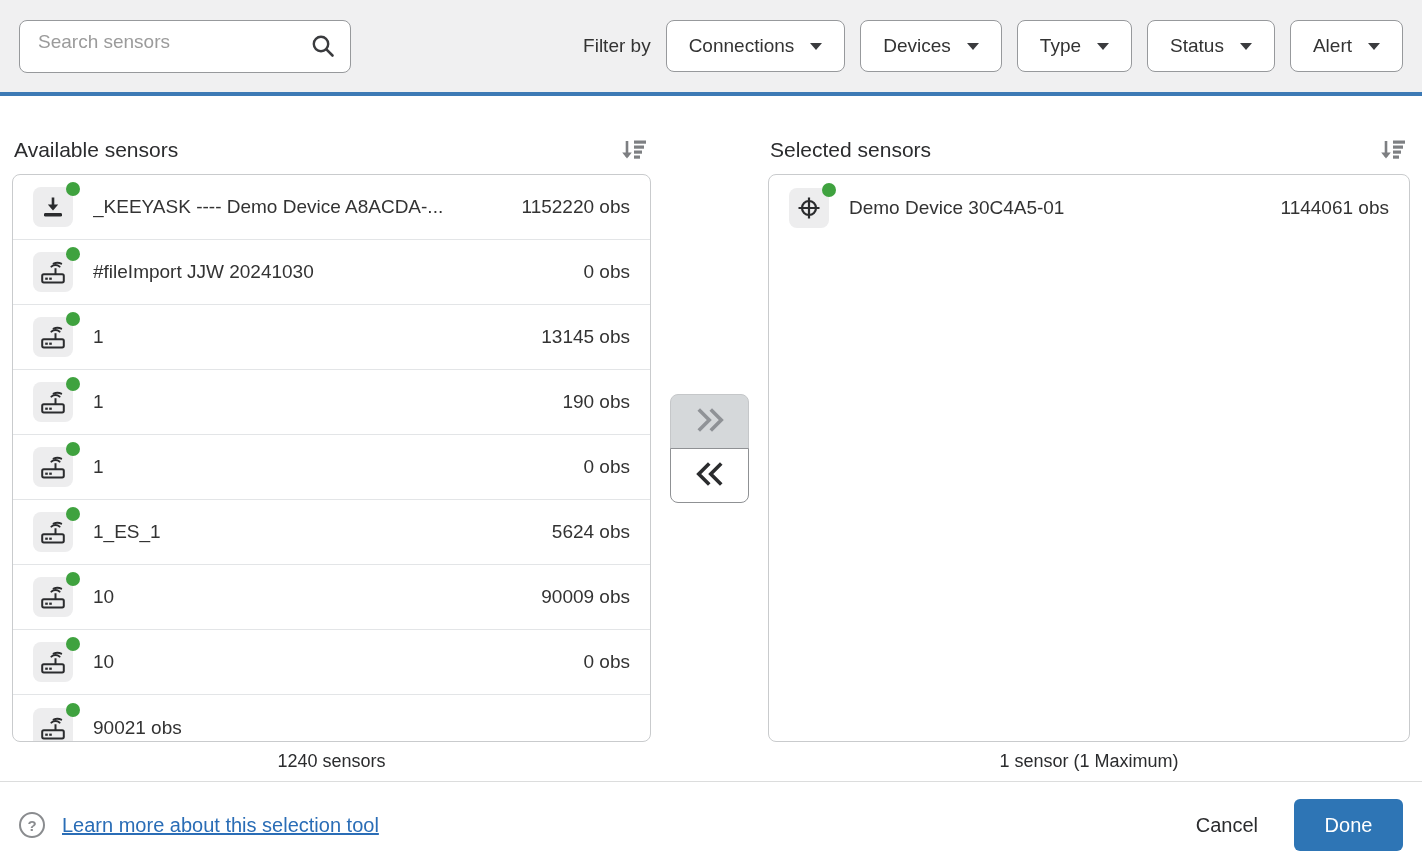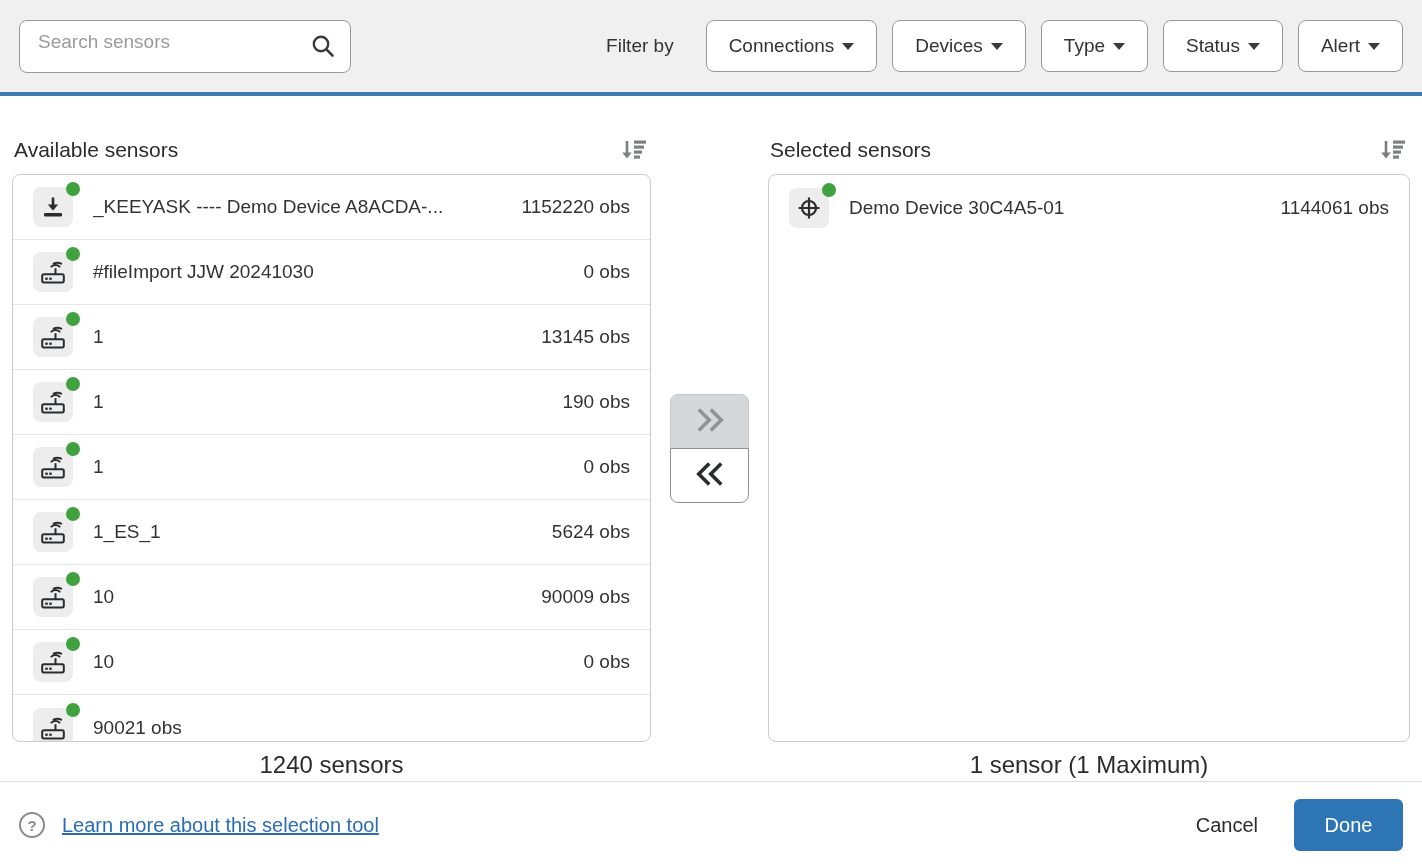--- a/index.html
+++ b/index.html
@@ -24,26 +24,26 @@
   .searchwrap input {
     width: 100%; height: 100%;
     border: 1px solid #97999c; border-radius: 8px;
     background: #fff;
     font: 19px "Liberation Sans", sans-serif;
     color: #333; padding: 0 58px 8px 18px; outline: none;
   }
   .searchwrap input::placeholder { color: #9b9b9b; }
   .searchwrap .sicon { position: absolute; right: 15px; top: 50%; transform: translateY(-50%); display: flex; }
 
-  .filterlabel { margin-left: auto; font-size: 19px; color: #333; padding-right: 32px; }
+  .filterlabel { margin-left: auto; font-size: 19px; color: #333; padding-right: 15px; }
   .filterbtns { display: flex; gap: 15px; }
   .dropbtn {
     height: 52px;
     background: #fff; border: 1px solid #97999c; border-radius: 8px;
-    display: flex; align-items: center; gap: 8px;
+    display: flex; align-items: center; gap: 16px;
     padding: 0 22px;
     font: 19px "Liberation Sans", sans-serif; color: #333;
     cursor: pointer;
   }
   .caret {
     width: 0; height: 0;
     border-left: 6px solid transparent; border-right: 6px solid transparent;
     border-top: 7px solid #3a3b3e;
   }
 
@@ -75,21 +75,21 @@
     display: flex; align-items: center; justify-content: center;
   }
   .dot {
     position: absolute; top: -5px; right: -7px;
     width: 14px; height: 14px; border-radius: 50%;
     background: #3fa23f;
   }
   .rname { flex: 1; font-size: 19px; color: #333; white-space: nowrap; overflow: hidden; }
   .robs { font-size: 19px; color: #333; white-space: nowrap; }
 
-  .countlabel { text-align: center; font-size: 24px; color: #2b2c2e; margin-top: 9px; }
+  .countlabel { text-align: center; font-size: 18px; color: #2b2c2e; margin-top: 9px; }
 
   
   .transfer {
     width: 117px; flex: 0 0 auto;
     display: flex; flex-direction: column; align-items: center;
     padding-top: 282px;
   }
   .tbtn {
     width: 79px; height: 55px;
     display: flex; align-items: center; justify-content: center;

